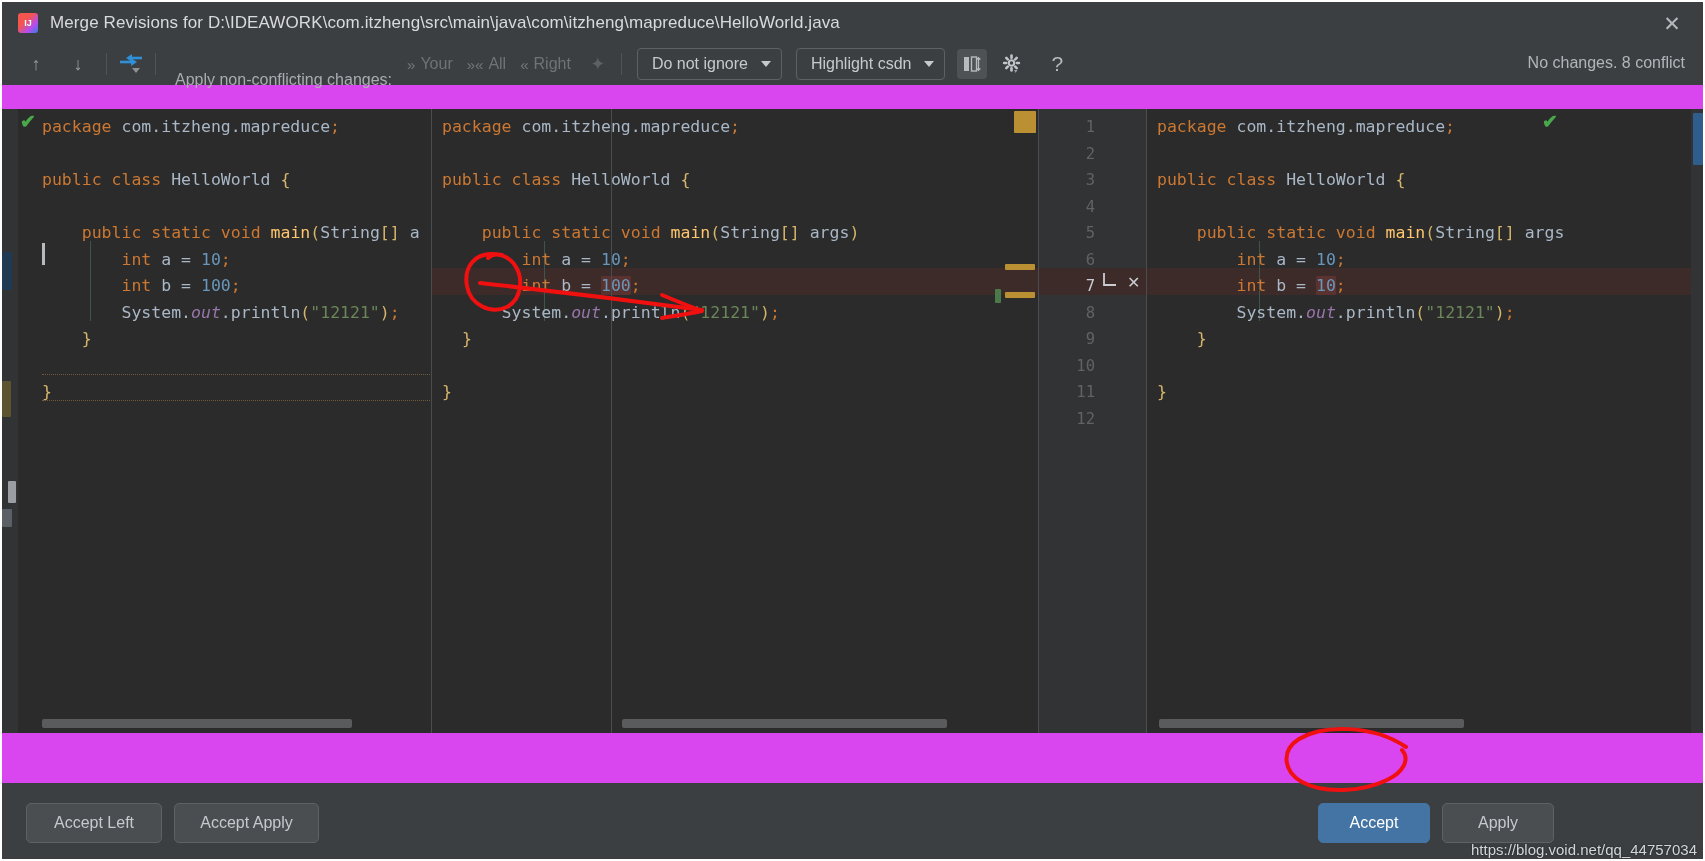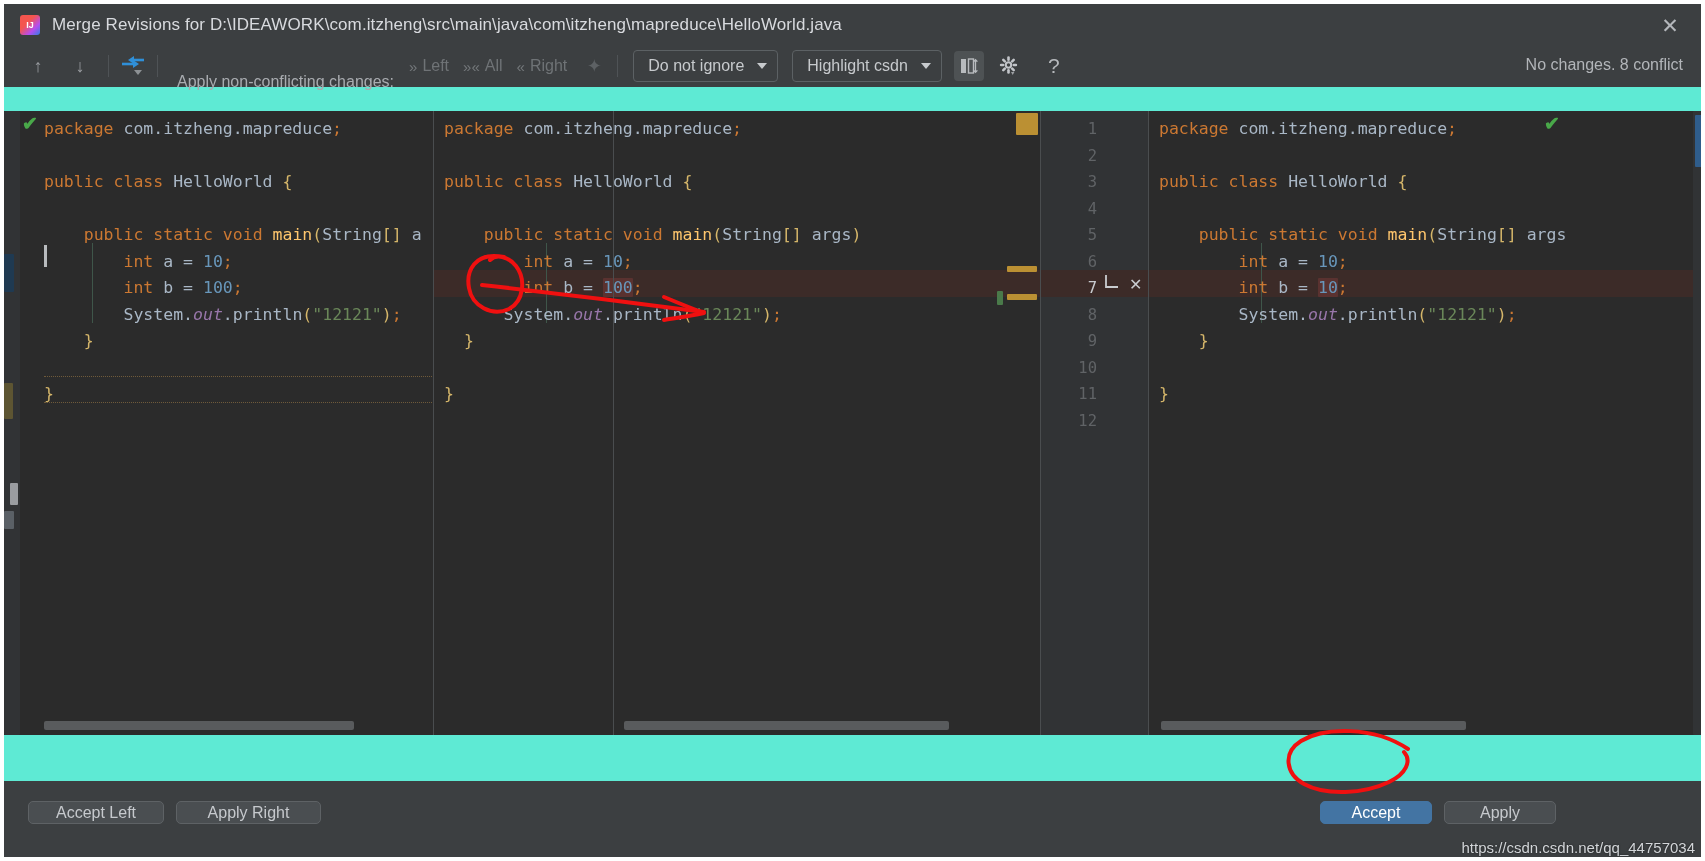--- a/index.html
+++ b/index.html
@@ -8,23 +8,23 @@
     background: #3c3f41;
     width: 1705px;
     height: 861px;
     overflow: hidden;
     font-family: "Liberation Sans", sans-serif;
   }
   #app {
     position: relative;
     width: 1705px;
     height: 861px;
-    background: #5eead4;
+    background: #d946ef;
     box-sizing: border-box;
-    border: 4px solid #ffffff;
+    border: 2px solid #ffffff;
     overflow: hidden;
   }
 
   
   #titlebar {
     position: absolute;
     left: 0; top: 0;
     width: 100%;
     height: 41px;
     background: #3c3f41;
@@ -379,21 +379,21 @@
   
   #bottombar {
     position: absolute;
     left: 0; bottom: 0;
     width: 100%;
     height: 76px;
     background: #3c3f41;
   }
   .btn {
     position: absolute;
-    height: 23px;
+    height: 40px;
     border: 1px solid #5e6265;
     border-radius: 5px;
     background: #4a4e51;
     color: #c6c9cd;
     font-size: 16px;
     display: flex;
     align-items: center;
     justify-content: center;
     cursor: pointer;
     box-sizing: border-box;
@@ -448,21 +448,21 @@
         <path d="M14 15 l4 5 l4 -5 z" fill="#8d9194"></path>
       </svg>
     </div>
 
     <div class="tb-sep"></div>
 
     <div id="apply-label">Apply non-conflicting changes:</div>
 
     <div class="dir-btn">
       <span class="dir-glyph">»</span>
-      <span>Left</span>
+      <span>Your</span>
     </div>
     <div class="dir-btn">
       <span class="dir-glyph">»«</span>
       <span>All</span>
     </div>
     <div class="dir-btn">
       <span class="dir-glyph">«</span>
       <span>Right</span>
     </div>
 
@@ -579,24 +579,24 @@
     <div class="hscroll" style="left:1157px;top:610px;width:305px;"></div>
 
     <div class="gutter-divider" style="left:429px;"></div>
     <div class="gutter-divider" style="left:609px;"></div>
     <div class="gutter-divider" style="left:1036px;"></div>
     <div class="gutter-divider" style="left:1144px;"></div>
   </div>
 
   <div id="bottombar">
     <div class="btn" style="left:24px;top:20px;width:136px;">Accept Left</div>
-    <div class="btn" style="left:172px;top:20px;width:145px;">Apply Right</div>
+    <div class="btn" style="left:172px;top:20px;width:145px;">Accept Apply</div>
     <div class="btn primary" style="left:1316px;top:20px;width:112px;">Accept</div>
     <div class="btn" style="left:1440px;top:20px;width:112px;">Apply</div>
-    <div id="watermark">https://csdn.csdn.net/qq_44757034</div>
+    <div id="watermark">https://blog.void.net/qq_44757034</div>
   </div>
 
   <svg id="annot" viewBox="0 0 1705 861">
     <g stroke="#f01010" stroke-width="4" fill="none" stroke-linecap="round" stroke-linejoin="round">
       <path d="M500 253 C470 247 462 268 465 284 C468 302 488 313 505 305 C520 297 522 275 512 262 C504 252 492 250 486 256"></path>
       <path d="M478 281 C560 290 640 300 700 308"></path>
       <path d="M660 293 C672 298 684 303 700 309 C686 312 672 314 660 316"></path>
       <path d="M1404 745 C1370 722 1320 723 1297 737 C1278 749 1282 770 1300 780 C1322 792 1360 790 1385 778 C1402 770 1408 757 1400 748"></path>
     </g>
   </svg>

